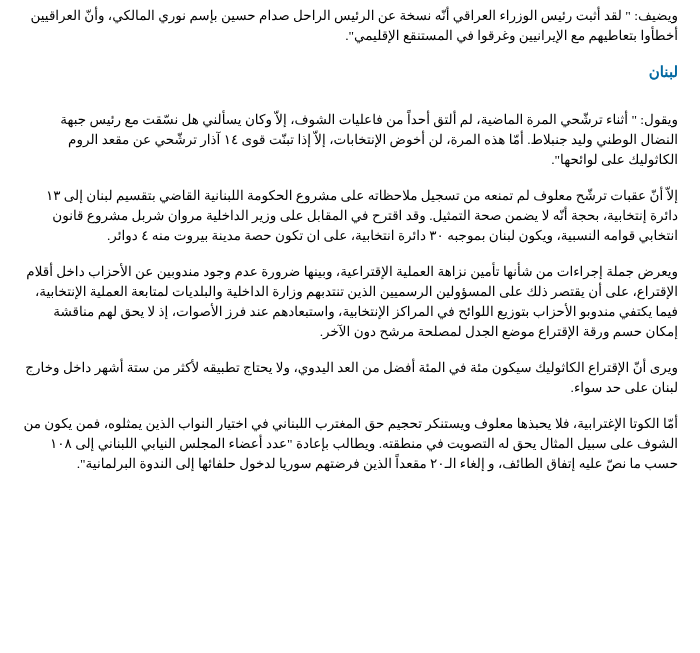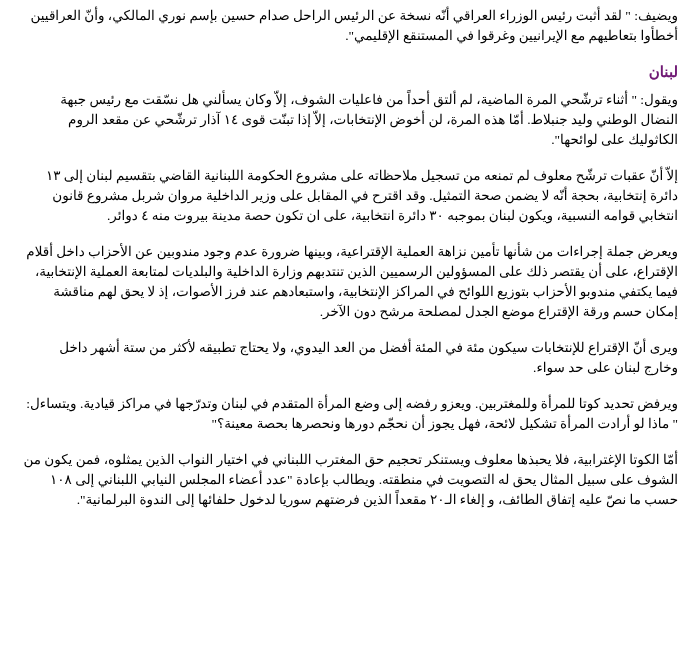--- a/index.html
+++ b/index.html
@@ -19,42 +19,41 @@
     padding: 6px 22px 0 22px;
     font-family: "Liberation Serif", "DejaVu Serif", serif;
     font-size: 13.5px;
     line-height: 20px;
     color: #000000;
   }
   .para {
     margin: 0 0 16px 0;
   }
   .section-heading {
-    color: #701a75;
+    color: #0369a1;
     font-weight: bold;
     font-size: 15px;
     line-height: 20px;
-    margin: 4px 0 8px 0;
+    margin: 4px 0 28px 0;
   }
 </style>
 </head>
 <body>
 
 <div class="doc" dir="rtl">
 
   <p class="para">ويضيف: " لقد أثبت رئيس الوزراء العراقي أنّه نسخة عن الرئيس الراحل صدام حسين بإسم نوري المالكي، وأنّ العراقيين أخطأوا بتعاطيهم مع الإيرانيين وغرقوا في المستنقع الإقليمي".</p>
 
   <h3 class="section-heading">لبنان</h3>
 
 
   <p class="para">ويقول: " أثناء ترشّحي المرة الماضية، لم ألتق أحداً من فاعليات الشوف، إلاّ وكان يسألني هل نسّقت مع رئيس جبهة النضال الوطني وليد جنبلاط. أمّا هذه المرة، لن أخوض الإنتخابات، إلاّ إذا تبنّت قوى ١٤ آذار ترشّحي عن مقعد الروم الكاثوليك على لوائحها".</p>
 
   <p class="para">إلاّ أنّ عقبات ترشّح معلوف لم تمنعه من تسجيل ملاحظاته على مشروع الحكومة اللبنانية القاضي بتقسيم لبنان إلى ١٣ دائرة إنتخابية، بحجة أنّه لا يضمن صحة التمثيل. وقد اقترح في المقابل على وزير الداخلية مروان شربل مشروع قانون انتخابي قوامه النسبية، ويكون لبنان بموجبه ٣٠ دائرة انتخابية، على ان تكون حصة مدينة بيروت منه ٤ دوائر.</p>
 
   <p class="para">ويعرض جملة إجراءات من شأنها تأمين نزاهة العملية الإقتراعية، وبينها ضرورة عدم وجود مندوبين عن الأحزاب داخل أقلام الإقتراع، على أن يقتصر ذلك على المسؤولين الرسميين الذين تنتدبهم وزارة الداخلية والبلديات لمتابعة العملية الإنتخابية، فيما يكتفي مندوبو الأحزاب بتوزيع اللوائح في المراكز الإنتخابية، واستبعادهم عند فرز الأصوات، إذ لا يحق لهم مناقشة إمكان حسم ورقة الإقتراع موضع الجدل لمصلحة مرشح دون الآخر.</p>
 
-  <p class="para">ويرى أنّ الإقتراع للإنتخابات سيكون مئة في المئة أفضل من العد اليدوي، ولا يحتاج تطبيقه لأكثر من ستة أشهر داخل وخارج لبنان على حد سواء.</p>
+  <p class="para">ويرى أنّ الإقتراع الكاثوليك سيكون مئة في المئة أفضل من العد اليدوي، ولا يحتاج تطبيقه لأكثر من ستة أشهر داخل وخارج لبنان على حد سواء.</p>
 
-  <p class="para">ويرفض تحديد كوتا للمرأة وللمغتربين. ويعزو رفضه إلى وضع المرأة المتقدم في لبنان وتدرّجها في مراكز قيادية. ويتساءل: " ماذا لو أرادت المرأة تشكيل لائحة، فهل يجوز أن نحجّم دورها ونحصرها بحصة معينة؟"</p>
 
   <p class="para">أمّا الكوتا الإغترابية، فلا يحبذها معلوف ويستنكر تحجيم حق المغترب اللبناني في اختيار النواب الذين يمثلوه، فمن يكون من الشوف على سبيل المثال يحق له التصويت في منطقته. ويطالب بإعادة "عدد أعضاء المجلس النيابي اللبناني إلى ١٠٨ حسب ما نصّ عليه إتفاق الطائف، و إلغاء الـ٢٠ مقعداً الذين فرضتهم سوريا لدخول حلفائها إلى الندوة البرلمانية".</p>
 
 </div>
 
 </body></html>

